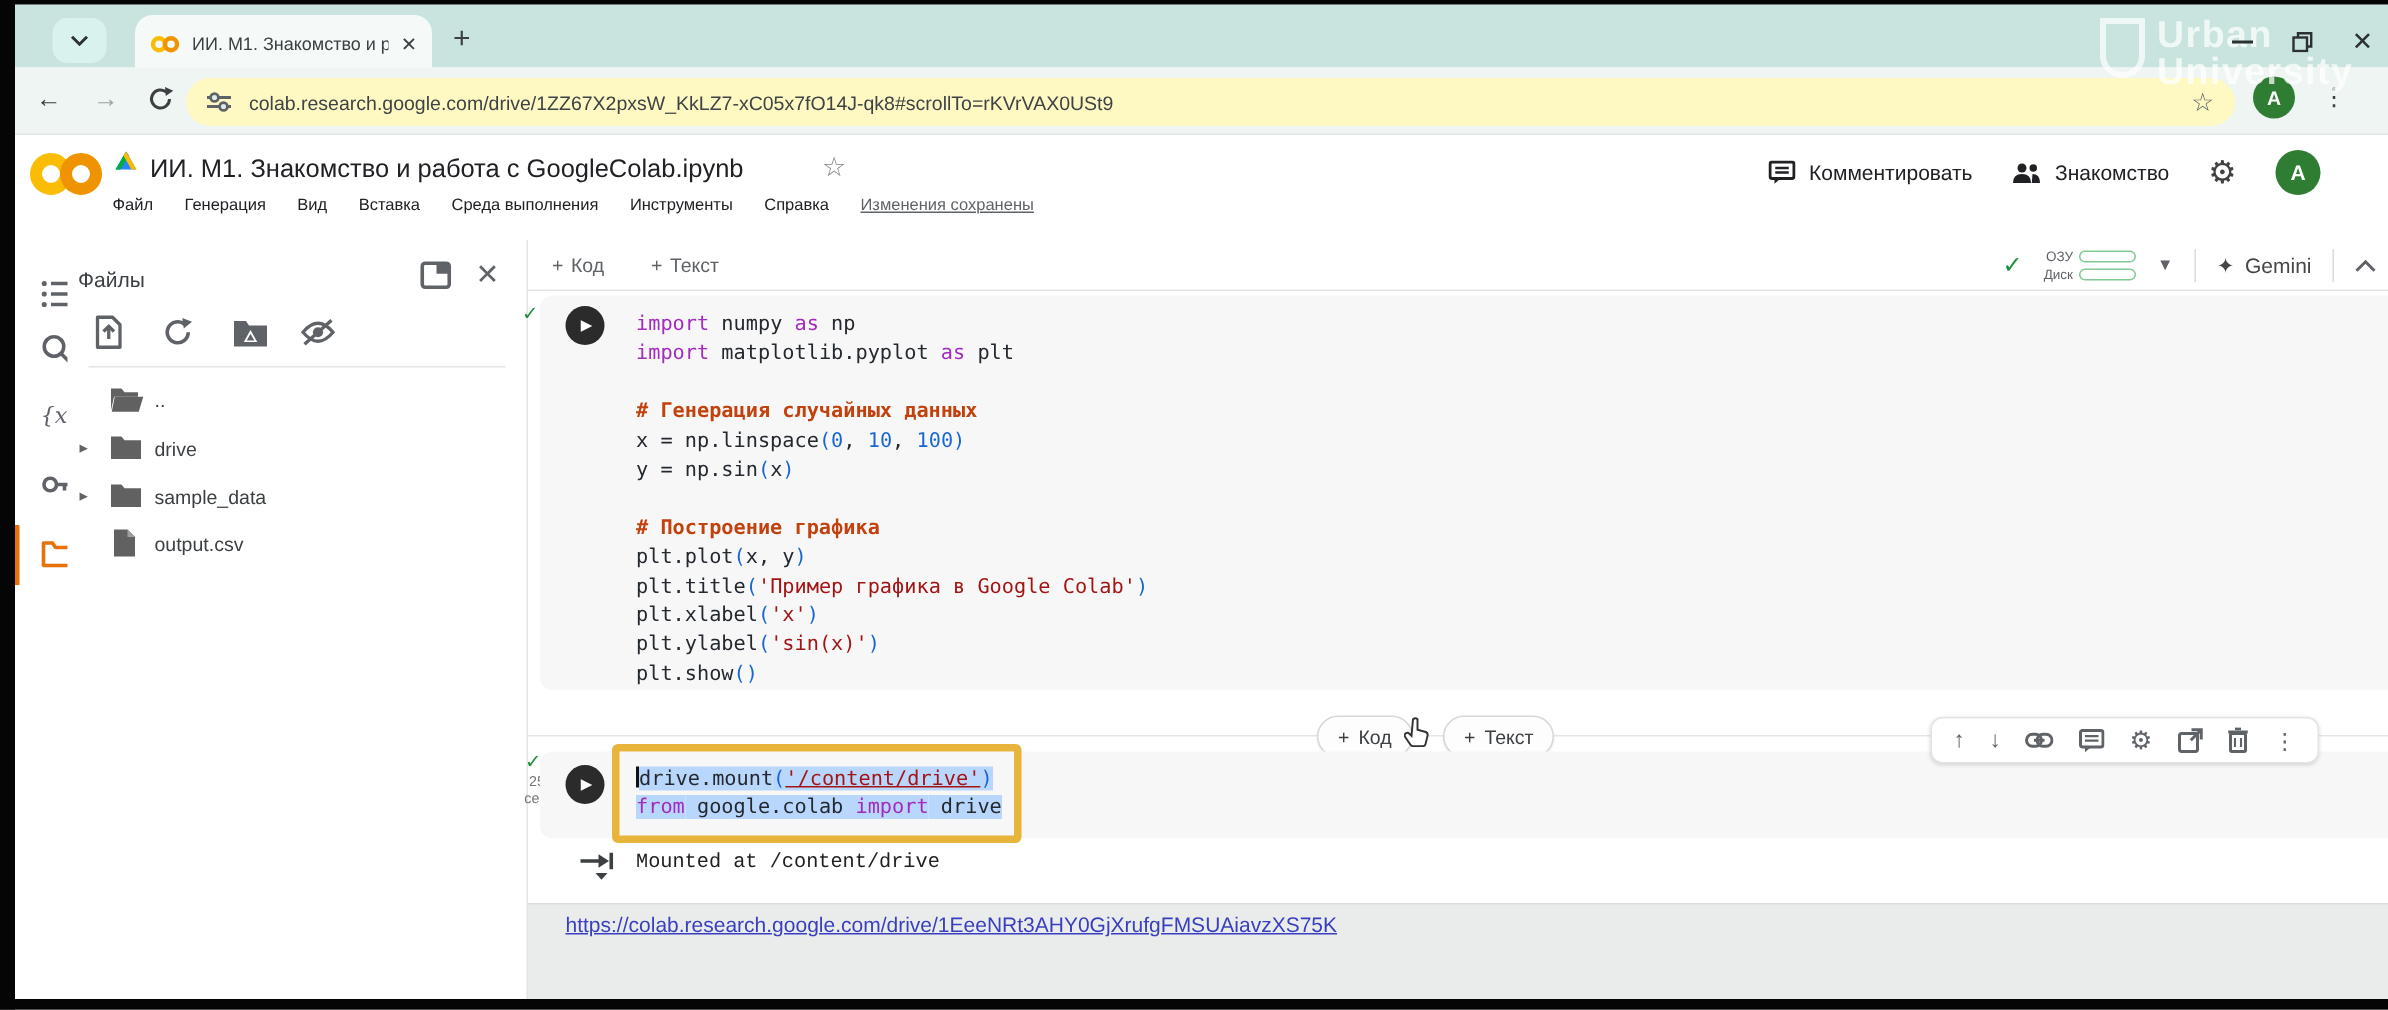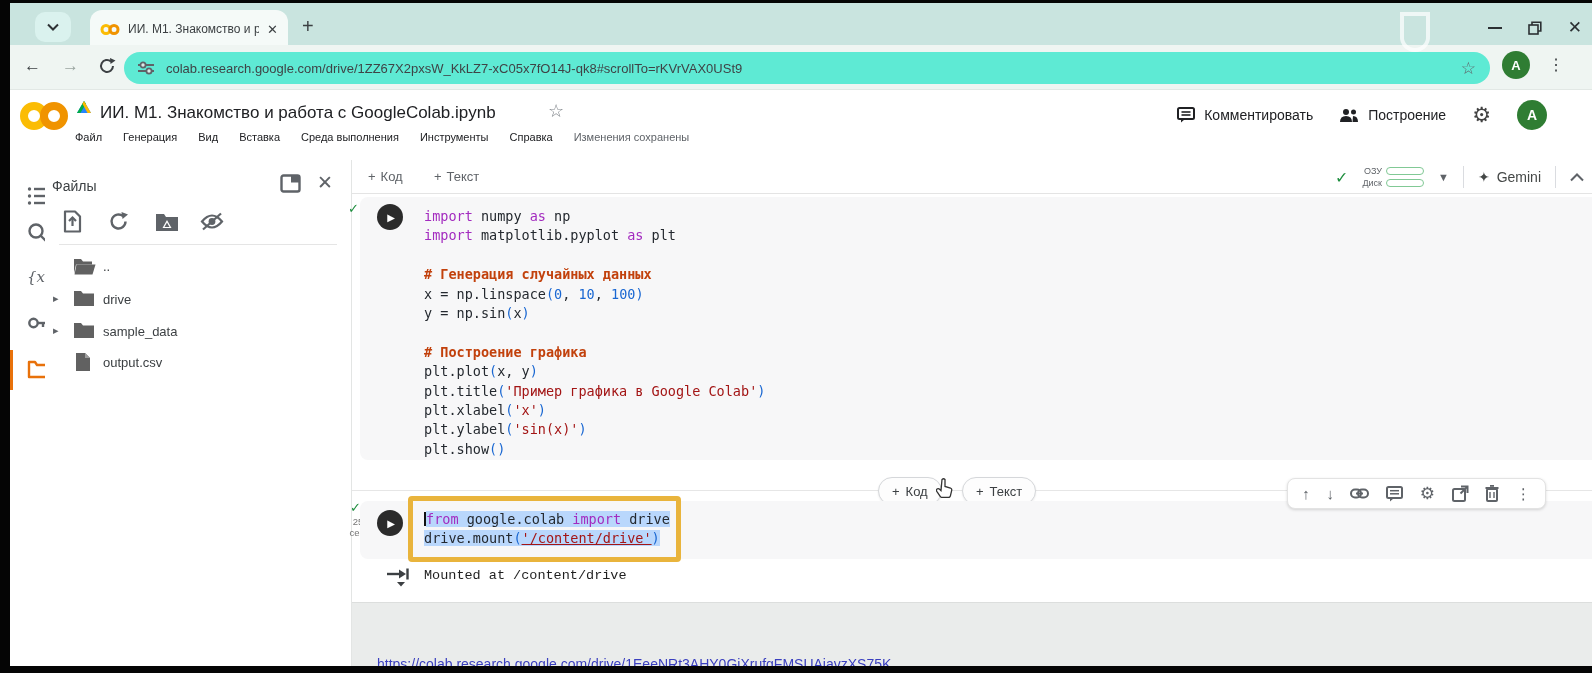--- a/index.html
+++ b/index.html
@@ -14,29 +14,29 @@
   .tabbar { left:10px; top:3px; width:1582px; height:42px; background:#c9e4df; }
   .tabsearch { left:25px; top:9px; width:36px; height:30px; background:#daf2ee; border-radius:10px; display:flex; align-items:center; justify-content:center; }
   .tab { left:80px; top:7px; width:198px; height:38px; background:#f5faf8; border-radius:12px 12px 0 0; display:flex; align-items:center; padding:0 10px; gap:8px; }
   .tab-title { font-size:12px; color:#3c4043; white-space:nowrap; overflow:hidden; flex:1; }
   .newtab { left:292px; top:12px; font-size:20px; color:#3c4043; }
   .wincontrols { right:10px; top:14px; display:flex; gap:26px; align-items:center; z-index:12; }
   .watermark { left:1388px; top:8px; z-index:11; color:rgba(255,255,255,0.72); font-weight:bold; line-height:25px; font-size:25px; letter-spacing:1px; display:flex; gap:6px; }
 
   .urlrow { left:10px; top:45px; width:1582px; height:45px; background:#eff5f2; border-bottom:1px solid #e2e8e5; }
   .navbtn { font-size:17px; color:#3c4043; }
-  .urlpill { left:114px; top:7px; width:1366px; height:32px; background:#5eead4; border-radius:16px; display:flex; align-items:center; padding:0 14px; gap:12px; }
+  .urlpill { left:114px; top:7px; width:1366px; height:32px; background:#fef9c3; border-radius:16px; display:flex; align-items:center; padding:0 14px; gap:12px; }
   .urltext { font-size:13px; color:#3f4346; flex:1; }
   .avatar { border-radius:50%; background:#2f7d33; color:#fff; display:flex; align-items:center; justify-content:center; font-weight:bold; }
 
   
   .cheader { left:10px; top:90px; width:1582px; height:70px; background:#fff; }
   .ntitle { font-size:17px; color:#202124; }
   .menubar { left:65px; top:41px; display:flex; gap:21px; font-size:11px; color:#202124; }
-  .saved { color:#5f6368; }
+  .saved { color:#5f6368; text-decoration:underline; }
   .hdr-right { right:45px; top:10px; display:flex; align-items:center; gap:26px; }
   .hdr-action { display:flex; align-items:center; gap:9px; font-size:14px; color:#202124; }
 
   
   .ntoolbar { left:352px; top:160px; width:1240px; height:34px; background:#fff; border-bottom:1px solid #e4e4e4; }
   .addbtn { display:flex; align-items:center; gap:5px; font-size:13px; color:#5f6368; }
   .tb-right { position:absolute; right:8px; top:0; height:34px; display:flex; align-items:center; gap:14px; }
   .meter { display:flex; flex-direction:column; font-size:9px; color:#5f6368; gap:2px; }
   .meter-row { display:flex; align-items:center; gap:4px; justify-content:flex-end; }
   .meter-bar { width:38px; height:8px; border:1px solid #81c995; border-radius:4px; background:#fff; }
@@ -88,20 +88,21 @@
           <circle cx="28" cy="13" r="8" fill="none" stroke="#F09300" stroke-width="6"></circle>
         </svg>
       <span class="tab-title">ИИ. М1. Знакомство и работа</span>
       <span style="font-size:13px;color:#3c4043;">✕</span>
     </div>
     <div class="abs newtab">+</div>
     <div class="abs watermark">
       <svg width="34" height="46" viewBox="0 0 34 46">
           <path d="M4 3 h26 v22 a13 13 0 0 1 -13 14 a13 13 0 0 1 -13 -14 Z" fill="none" stroke="rgba(255,255,255,0.7)" stroke-width="4"></path>
         </svg>
+      <span><span>Urban</span><br><span>University</span></span>
     </div>
     <div class="abs wincontrols">
       <span style="width:14px;height:2px;background:#2b3033;display:inline-block;"></span>
       <svg width="14" height="14" viewBox="0 0 14 14">
           <rect x="1" y="4" width="9" height="9" fill="none" stroke="#2b3033" stroke-width="1.6"></rect>
           <path d="M4 4 V1.2 H12.8 V10 H10" fill="none" stroke="#2b3033" stroke-width="1.6"></path>
         </svg>
       <span style="font-size:17px;color:#2b3033;">✕</span>
     </div>
   </div>
@@ -163,21 +164,21 @@
           </svg>
         <span>Комментировать</span>
       </div>
       <div class="hdr-action">
         <svg width="20" height="15" viewBox="0 0 20 15">
             <circle cx="7" cy="4" r="3" fill="#202124"></circle>
             <path d="M1 14 q0 -6 6 -6 q6 0 6 6 Z" fill="#202124"></path>
             <circle cx="14.5" cy="4" r="2.5" fill="#202124"></circle>
             <path d="M14 8 q5 0 5 6 L13.5 14" fill="#202124"></path>
           </svg>
-        <span>Построение</span>
+        <span>Знакомство</span>
       </div>
       <span style="font-size:21px;color:#424242;">⚙</span>
       <div class="avatar" style="width:30px;height:30px;font-size:14px;">
           <span>A</span>
         </div>
     </div>
   </div>
 
   <div class="abs ntoolbar">
     <div class="abs addbtn" style="left:16px;top:9px;">
@@ -318,35 +319,35 @@
     <svg class="abs" style="left:584px;top:284px;z-index:45;" width="17" height="20" viewBox="0 0 17 20">
         <path d="M6 1.5 q1.6 -1.4 3 0 v7 l5.5 1.5 q1.6 0.6 1.2 2.4 l-1.3 5.5 q-0.4 1.6 -2 1.6 h-6 q-1.4 0 -2.2 -1.2 l-3.4 -5 q-1 -1.6 0.6 -2.5 q1.2 -0.6 2.2 0.4 l1.4 1.4 Z" fill="#fff" stroke="#333" stroke-width="1.3"></path>
       </svg>
 
     <span class="abs gutter-check" style="left:-2px;top:306px;">✓</span>
     <div class="abs gutter-time" style="left:-6px;top:322px;width:24px;">
       <span>25</span><br><span>сек.</span>
     </div>
     <div class="cell" style="left:8px;top:307px;width:1552px;height:58px;">
       <div class="runbtn" style="left:17px;top:9px;">▶</div>
-      <div class="code selected" style="left:64px;top:9px;"><div class="code-line"><span class="t-kw">from</span><span class="t-pl"> google.colab </span><span class="t-kw">import</span><span class="t-pl"> drive</span></div><div class="code-line"><span class="t-pl">drive.mount</span><span class="t-pr">(</span><span class="t-sl">'/content/drive'</span><span class="t-pr">)</span></div></div>
+      <div class="code selected" style="left:64px;top:9px;"><div class="code-line"><span class="t-pl">drive.mount</span><span class="t-pr">(</span><span class="t-sl">'/content/drive'</span><span class="t-pr">)</span></div><div class="code-line"><span class="t-kw">from</span><span class="t-pl"> google.colab </span><span class="t-kw">import</span><span class="t-pl"> drive</span></div></div>
     </div>
 
     <div class="abs" style="left:8px;top:368px;width:1552px;height:32px;">
       <svg class="abs" style="left:26px;top:5px;" width="24" height="20" viewBox="0 0 24 20">
           <line x1="1" y1="7" x2="14" y2="7" stroke="#3c4043" stroke-width="2.4"></line>
           <polygon points="13,2.5 20,7 13,11.5" fill="#3c4043"></polygon>
           <line x1="21.5" y1="1.5" x2="21.5" y2="12.5" stroke="#3c4043" stroke-width="2.4"></line>
           <polygon points="11,15 19,15 15,19.5" fill="#3c4043"></polygon>
         </svg>
       <span class="abs outtext" style="left:64px;top:6px;">Mounted at /content/drive</span>
     </div>
 
     <div class="grayband" style="left:0;top:408px;width:1240px;"></div>
-    <a class="abs flink" style="left:25px;top:414px;margin-top:48px;">https://colab.research.google.com/drive/1EeeNRt3AHY0GjXrufgFMSUAiavzXS75K</a>
+    <a class="abs flink" style="left:25px;top:414px;">https://colab.research.google.com/drive/1EeeNRt3AHY0GjXrufgFMSUAiavzXS75K</a>
   </div>
 
   <div class="celltoolbar">
     <span class="cticon">↑</span>
     <span class="cticon">↓</span>
     <svg width="19" height="11" viewBox="0 0 19 11">
         <rect x="1" y="1.5" width="10" height="8" rx="4" fill="none" stroke="#5f6368" stroke-width="2"></rect>
         <rect x="8" y="1.5" width="10" height="8" rx="4" fill="none" stroke="#5f6368" stroke-width="2"></rect>
         <line x1="6" y1="5.5" x2="13" y2="5.5" stroke="#5f6368" stroke-width="2"></line>
       </svg>

